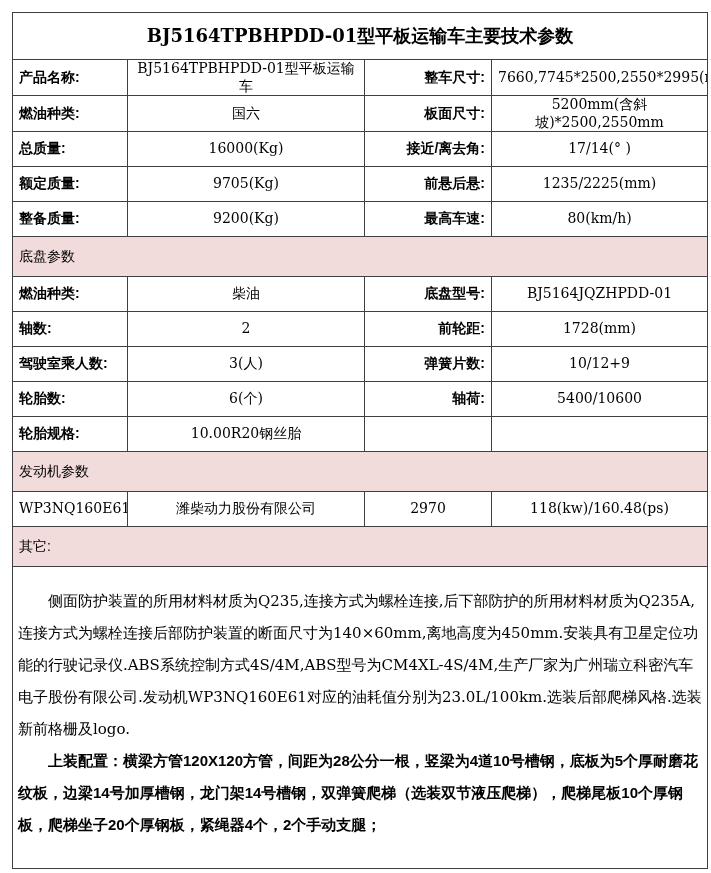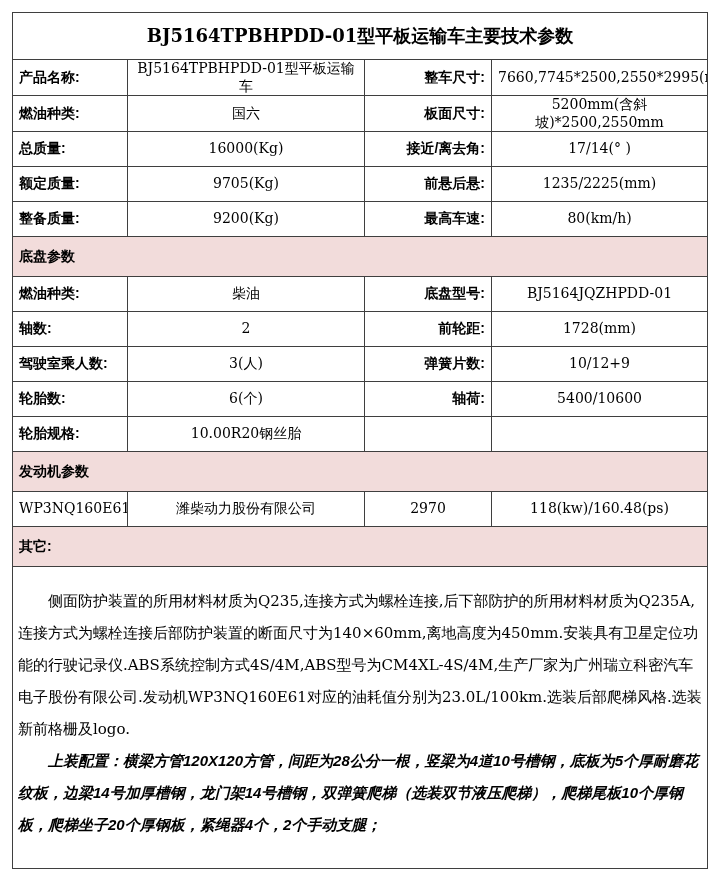--- a/index.html
+++ b/index.html
@@ -10,26 +10,26 @@
   td{border:1px solid #3f3f3f;padding:0 6px;font-size:14px;line-height:1.25;
      font-family:"DejaVu Serif","Liberation Serif",serif;overflow:hidden;vertical-align:middle;}
   tr.h-title{height:47px}
   tr.h-std{height:35px}
   tr.h-sec{height:40px}
   .title-cell{font-weight:bold;font-size:18px;text-align:center;
      font-family:"DejaVu Serif","Liberation Serif",serif;}
   .lbl{font-weight:bold;font-family:"Liberation Sans","DejaVu Sans",sans-serif;text-align:left;}
   .lbl.ctr{text-align:right;}
   .val{text-align:center;}
-  .sec-cell{background:#f2dcdb;font-weight:bold;text-align:left;
+  .sec-cell{background:#f2dcdb;font-weight:normal;text-align:left;
      font-family:"Liberation Sans","DejaVu Sans",sans-serif;}
   .text-cell{vertical-align:top;padding:18px 5px 0 5px;}
   .text-cell p{margin:0;text-indent:2em;font-size:15px;line-height:32px;}
   .text-cell p.p1{font-family:"DejaVu Serif","Liberation Serif",serif;font-weight:normal;}
-  .text-cell p.p2{font-family:"Liberation Sans","DejaVu Sans",sans-serif;font-weight:bold;font-style:italic;}
+  .text-cell p.p2{font-family:"Liberation Sans","DejaVu Sans",sans-serif;font-weight:bold;}
 </style>
 </head>
 <body>
 
 <div class="page">
   <table class="spec">
     <colgroup>
         <col class="c1">
         <col class="c2">
         <col class="c3">

